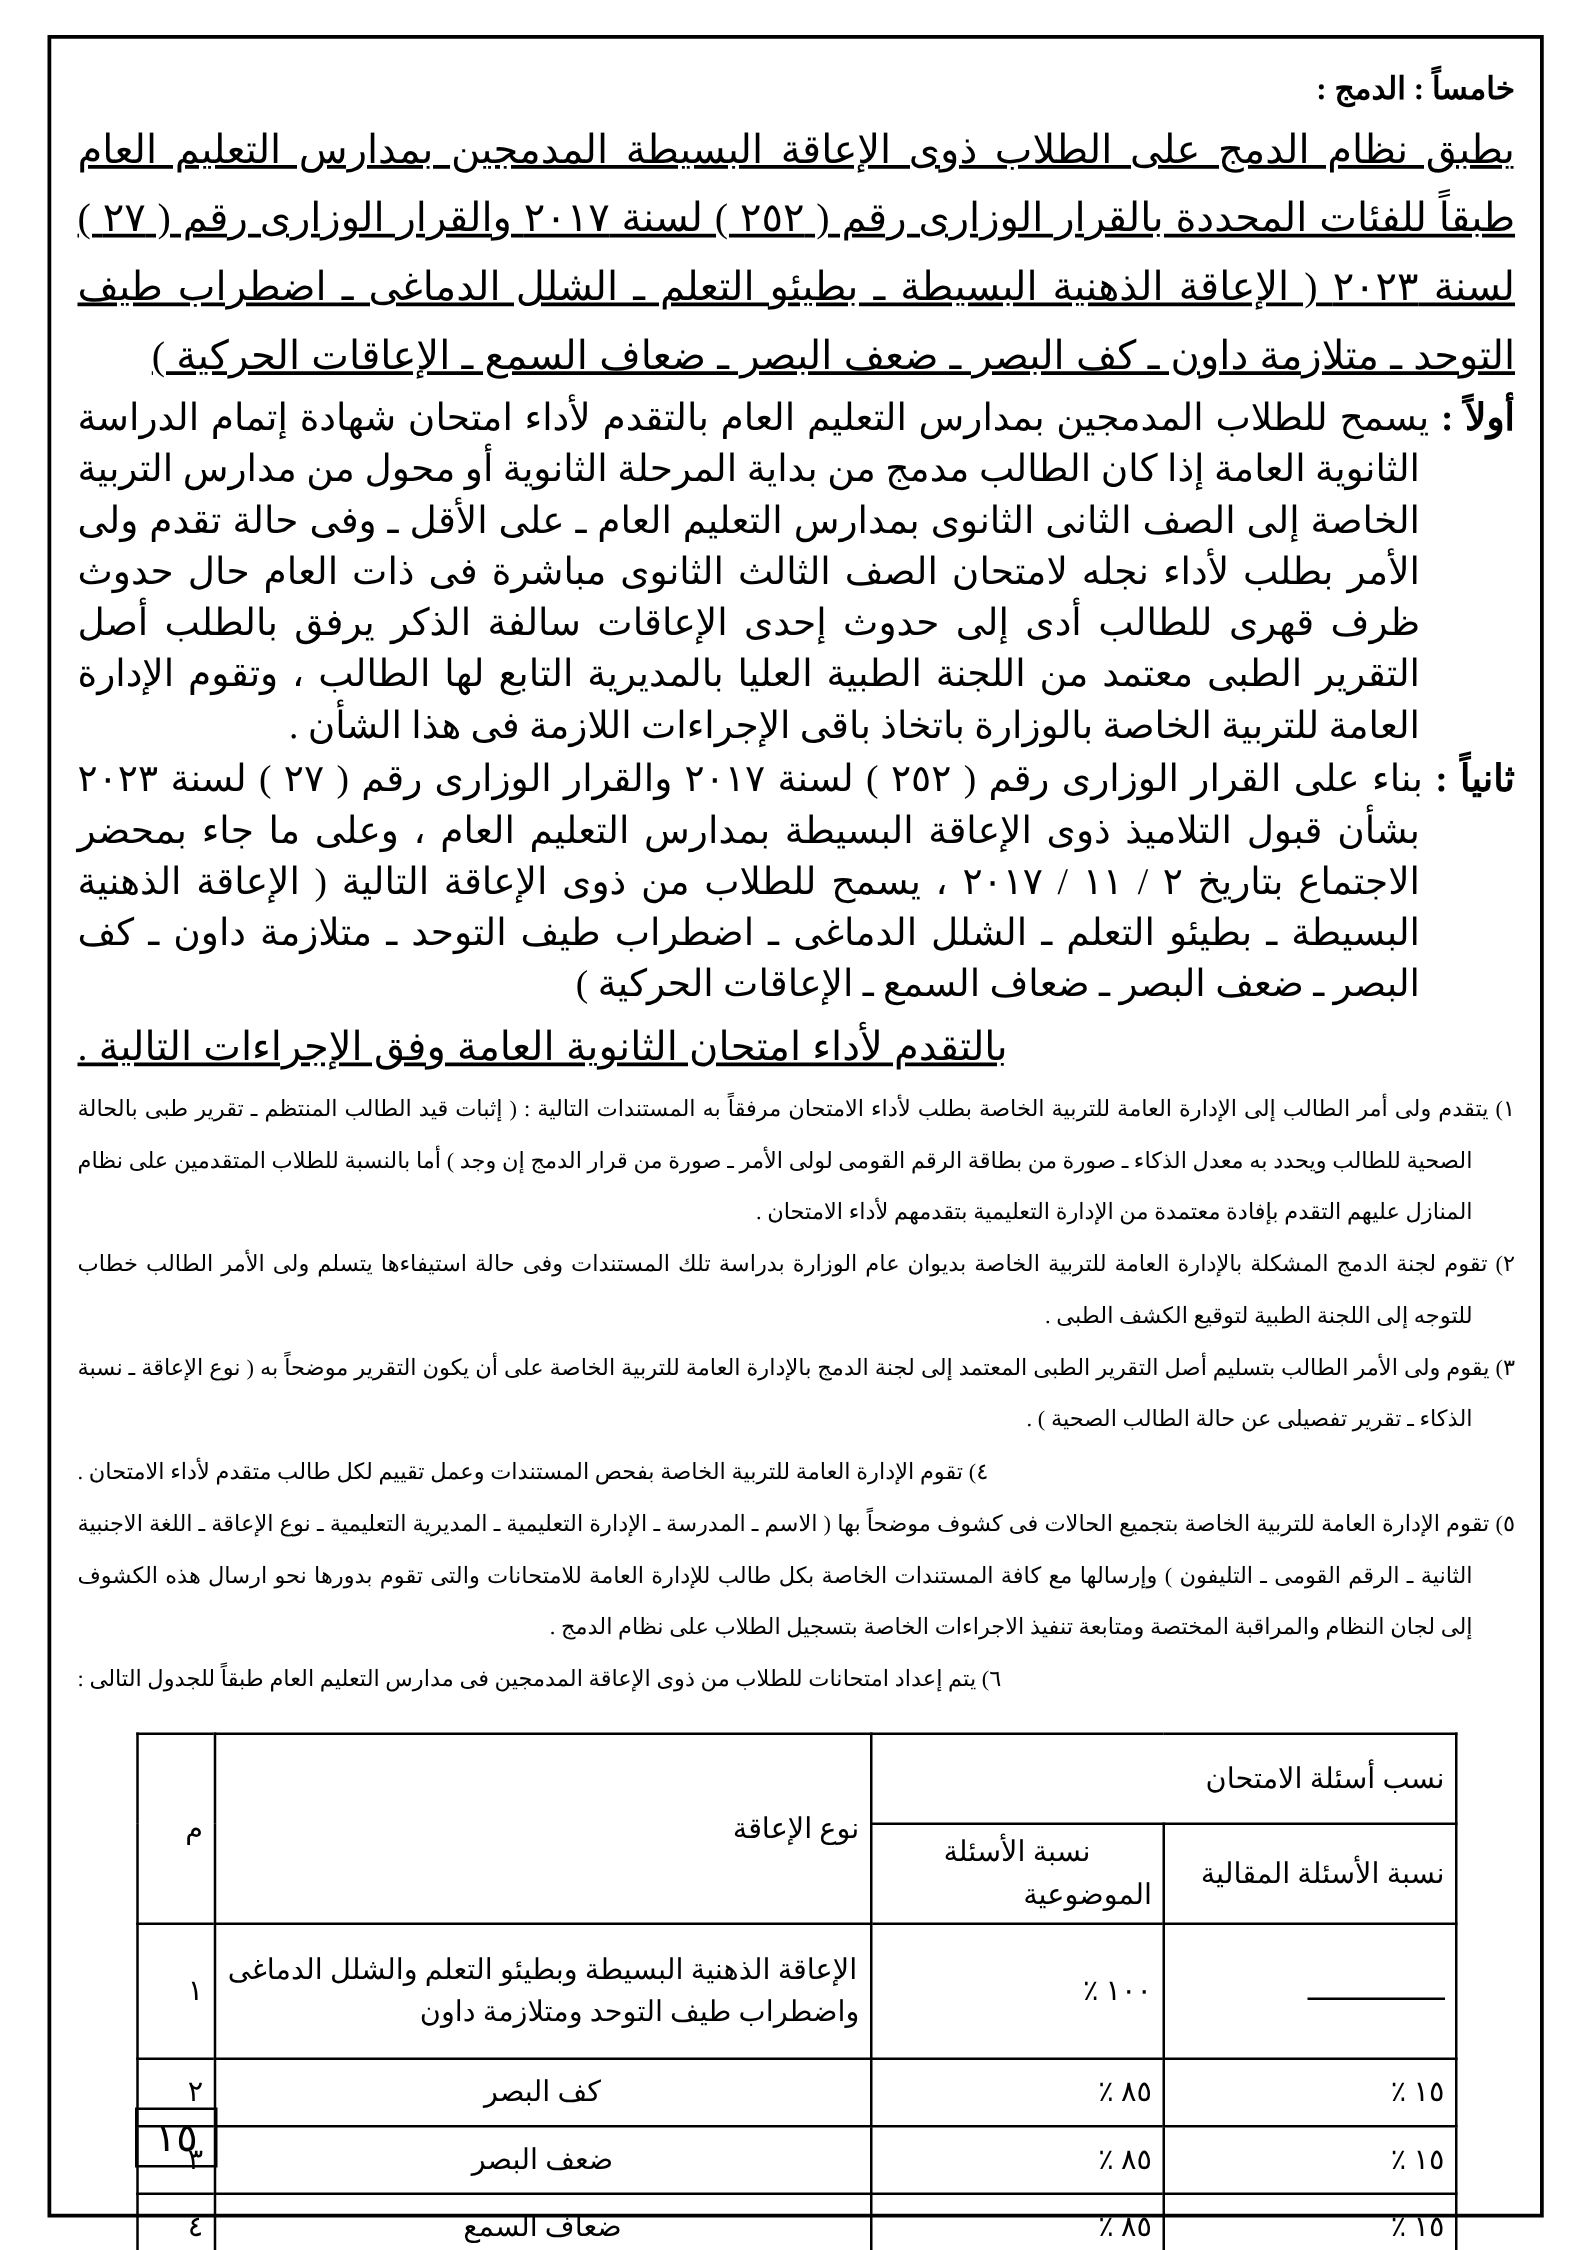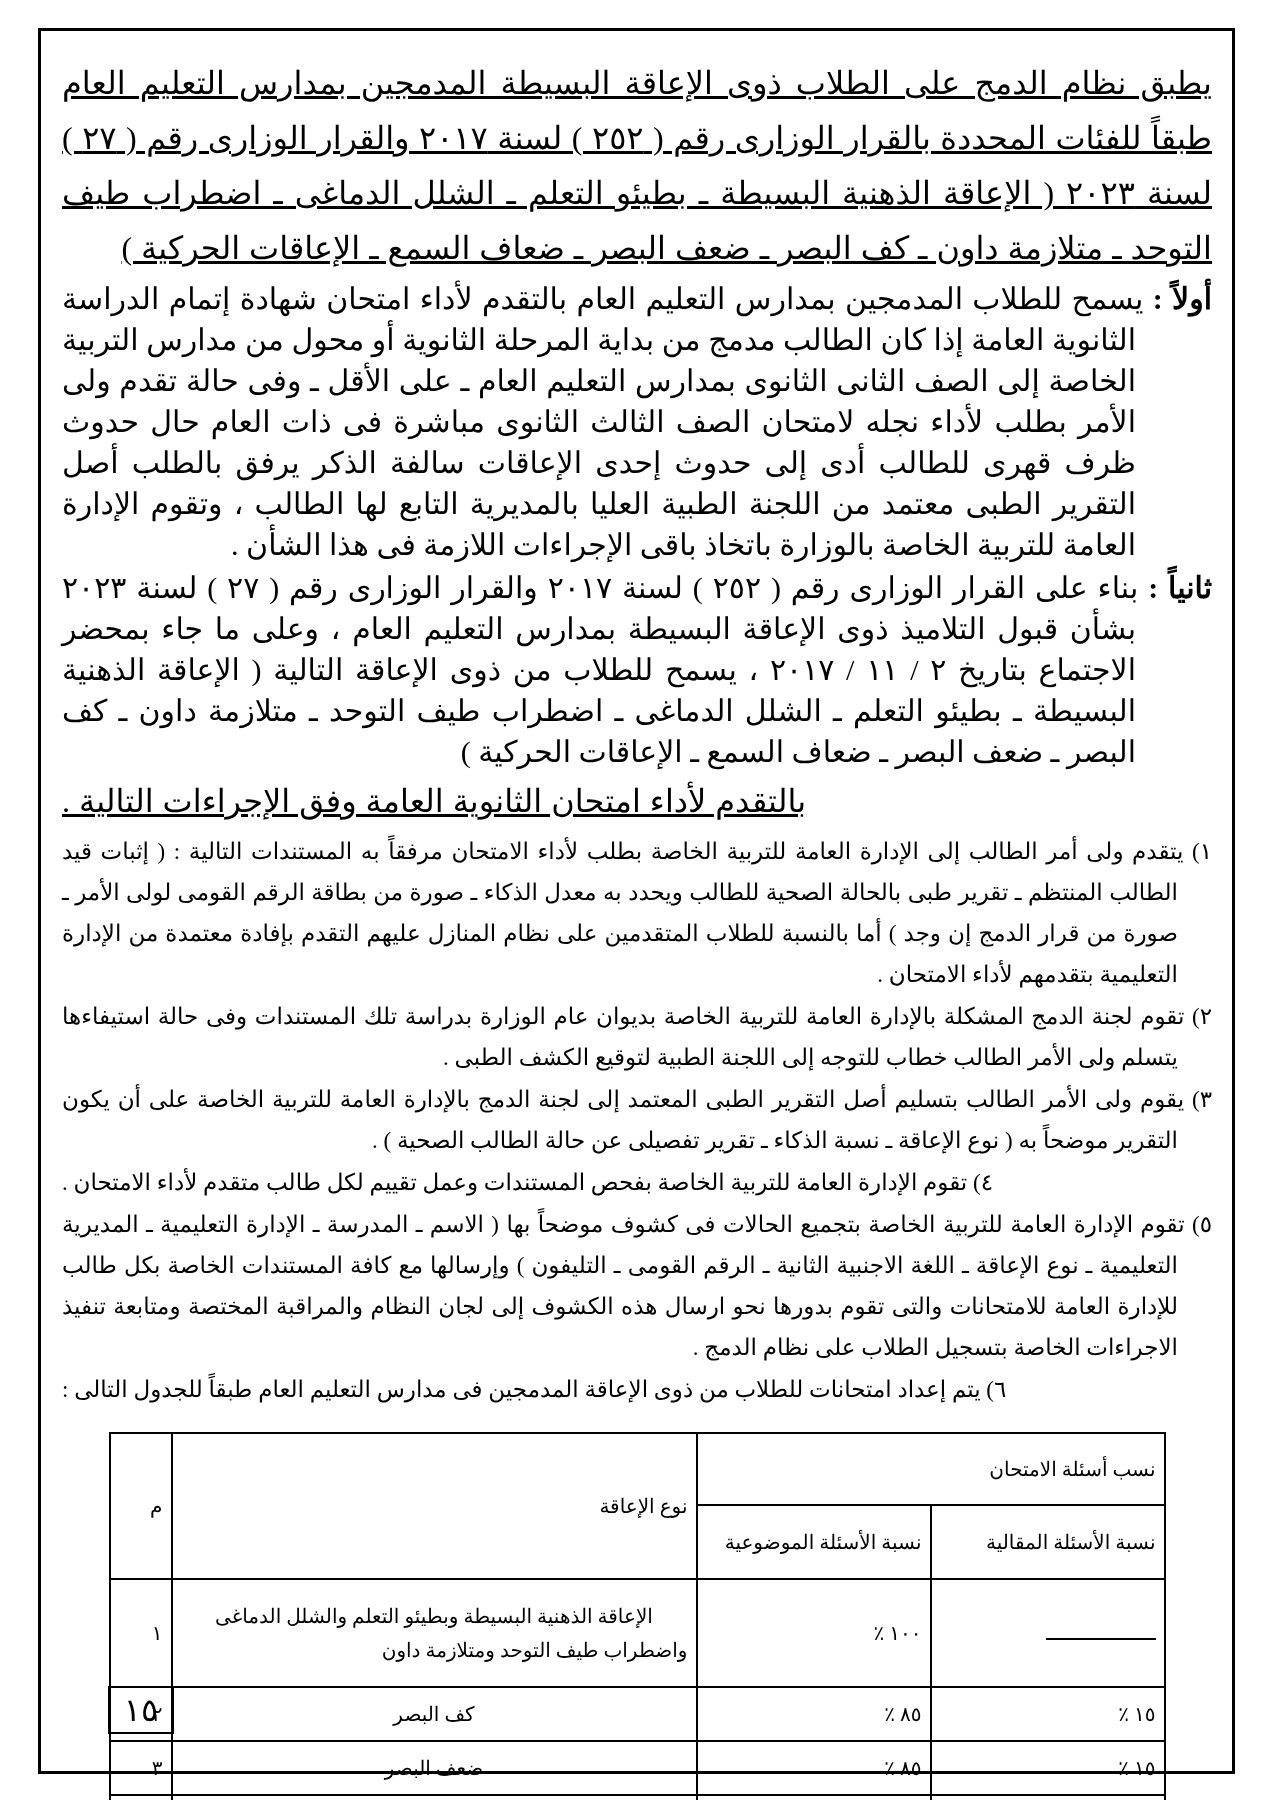--- a/index.html
+++ b/index.html
@@ -74,21 +74,21 @@
     padding-right: 76px;
     text-indent: -76px;
     text-align: justify;
     text-align-last: right;
   }
 
   
   .item {
     display: block;
     margin: 0 0 1px 0;
-    font-size: 23px;
+    font-size: 18px;
     line-height: 41px;
     padding-right: 34px;
     text-indent: -34px;
     text-align: justify;
     text-align-last: right;
   }
   .item.tail-left { text-align-last: left; }
 
   
   .tbl-wrap {
@@ -98,21 +98,21 @@
   }
   table.grades {
     border-collapse: collapse;
     direction: rtl;
     width: 1055px;
     table-layout: fixed;
   }
   table.grades td, table.grades th {
     border: 2px solid #000;
     padding: 5px 8px;
-    font-size: 20px;
+    font-size: 23px;
     font-weight: normal;
     vertical-align: middle;
     text-align: center;
     line-height: 34px;
   }
   table.grades .col-m      { width: 62px; }
   table.grades .col-type   { width: 525px; }
   table.grades .col-obj    { width: 234px; }
   table.grades .col-essay  { width: 234px; }
 
@@ -155,20 +155,21 @@
   }
 </style>
 </head>
 <body>
 
 <div class="page">
   <div class="page-frame"></div>
 
   <div class="content">
 
+    <div class="section-title">خامساً : الدمج :</div>
 
     <p class="para">يطبق نظام الدمج على الطلاب ذوى الإعاقة البسيطة المدمجين بمدارس التعليم العام طبقاً للفئات المحددة بالقرار الوزارى رقم ( ٢٥٢ ) لسنة ٢٠١٧ والقرار الوزارى رقم ( ٢٧ ) لسنة ٢٠٢٣ ( الإعاقة الذهنية البسيطة ـ بطيئو التعلم ـ الشلل الدماغى ـ اضطراب طيف التوحد ـ متلازمة داون ـ كف البصر ـ ضعف البصر ـ ضعاف السمع ـ الإعاقات الحركية )</p>
 
     <div class="hang"><span class="lbl">أولاً :</span> <span>يسمح للطلاب المدمجين بمدارس التعليم العام بالتقدم لأداء امتحان شهادة إتمام الدراسة الثانوية العامة إذا كان الطالب مدمج من بداية المرحلة الثانوية أو محول من مدارس التربية الخاصة إلى الصف الثانى الثانوى بمدارس التعليم العام ـ على الأقل ـ وفى حالة تقدم ولى الأمر بطلب لأداء نجله لامتحان الصف الثالث الثانوى مباشرة فى ذات العام حال حدوث ظرف قهرى للطالب أدى إلى حدوث إحدى الإعاقات سالفة الذكر يرفق بالطلب أصل التقرير الطبى معتمد من اللجنة الطبية العليا بالمديرية التابع لها الطالب ، وتقوم الإدارة العامة للتربية الخاصة بالوزارة باتخاذ باقى الإجراءات اللازمة فى هذا الشأن .</span></div>
 
     <div class="hang"><span class="lbl">ثانياً :</span> <span>بناء على القرار الوزارى رقم ( ٢٥٢ ) لسنة ٢٠١٧ والقرار الوزارى رقم ( ٢٧ ) لسنة ٢٠٢٣ بشأن قبول التلاميذ ذوى الإعاقة البسيطة بمدارس التعليم العام ، وعلى ما جاء بمحضر الاجتماع بتاريخ ٢ / ١١ / ٢٠١٧ ، يسمح للطلاب من ذوى الإعاقة التالية ( الإعاقة الذهنية البسيطة ـ بطيئو التعلم ـ الشلل الدماغى ـ اضطراب طيف التوحد ـ متلازمة داون ـ كف البصر ـ ضعف البصر ـ ضعاف السمع ـ الإعاقات الحركية )</span></div>
 
     <p class="para left-last">بالتقدم لأداء امتحان الثانوية العامة وفق الإجراءات التالية .</p>
 
     <div class="item"><span>١)</span> <span>يتقدم ولى أمر الطالب إلى الإدارة العامة للتربية الخاصة بطلب لأداء الامتحان مرفقاً به المستندات التالية : ( إثبات قيد الطالب المنتظم ـ تقرير طبى بالحالة الصحية للطالب ويحدد به معدل الذكاء ـ صورة من بطاقة الرقم القومى لولى الأمر ـ صورة من قرار الدمج إن وجد ) أما بالنسبة للطلاب المتقدمين على نظام المنازل عليهم التقدم بإفادة معتمدة من الإدارة التعليمية بتقدمهم لأداء الامتحان .</span></div>

